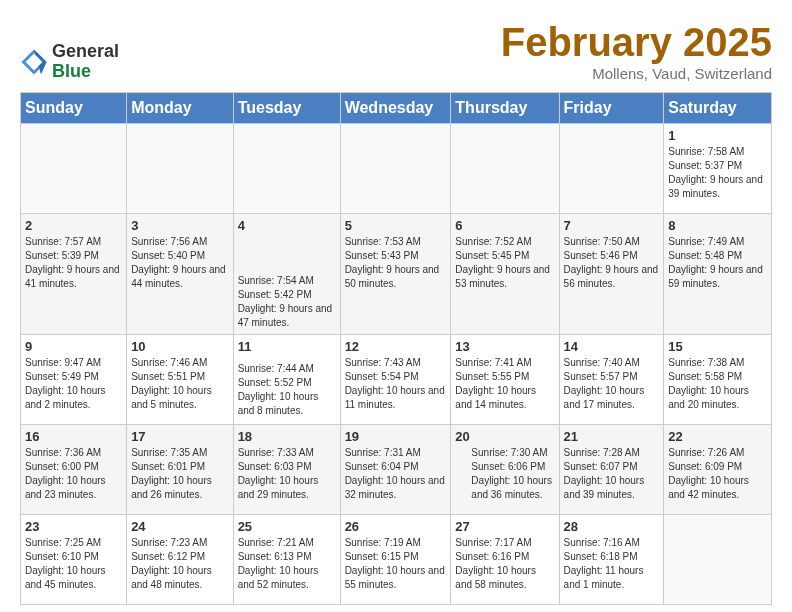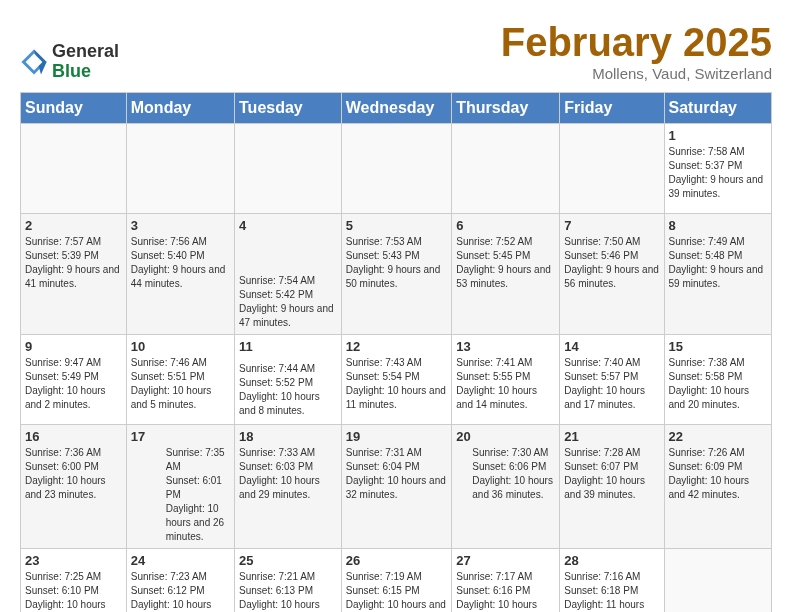--- a/index.html
+++ b/index.html
@@ -224,21 +224,21 @@
         </tr>
         <tr>
           <td>
             <span class="day-num">16</span>
             <div class="day-info" style="white-space: pre-line;">Sunrise: 7:36 AM
 Sunset: 6:00 PM
 Daylight: 10 hours and 23 minutes.</div>
           </td>
           <td>
             <span class="day-num">17</span>
-            <div class="day-info" style="white-space: pre-line; margin-left: 35px;">Sunrise: 7:35 AM
+            <div class="day-info" style="white-space: pre-line;">Sunrise: 7:35 AM
 Sunset: 6:01 PM
 Daylight: 10 hours and 26 minutes.</div>
           </td>
           <td>
             <span class="day-num">18</span>
             <div class="day-info" style="white-space: pre-line;">Sunrise: 7:33 AM
 Sunset: 6:03 PM
 Daylight: 10 hours and 29 minutes.</div>
           </td>
           <td>

